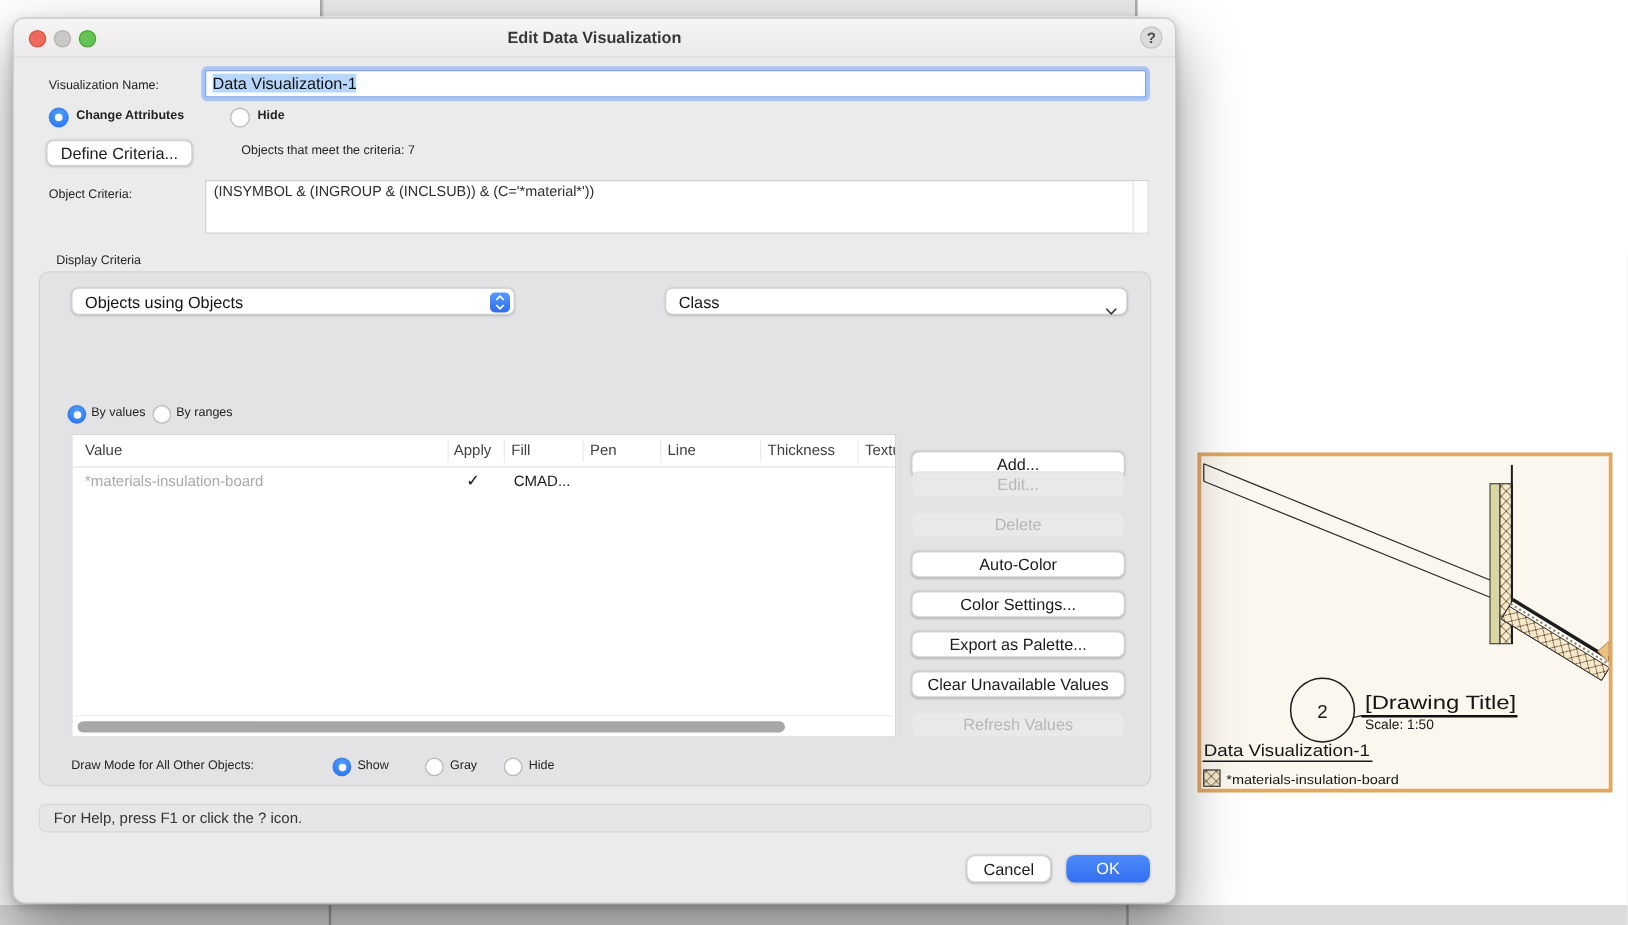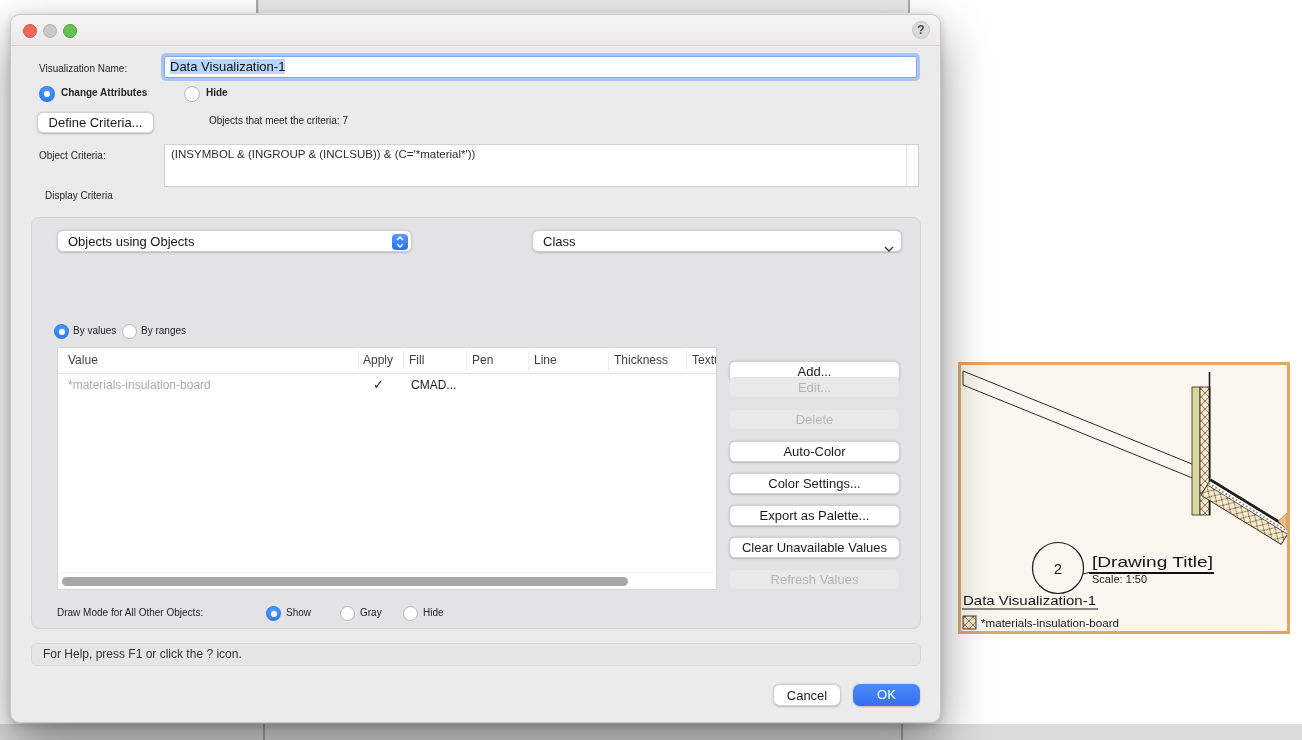--- a/index.html
+++ b/index.html
@@ -136,41 +136,42 @@
     <rect x="2" y="251" width="13" height="13" fill="url(#xh)" stroke="#2b2b2b" stroke-width="0.9"></rect>
     <text x="20" y="262" font-size="10.5" textLength="138" lengthAdjust="spacingAndGlyphs">*materials-insulation-board</text>
   </svg>
 </div>
 
 <div class="dialog">
   <div class="titlebar">
     <span class="tl red"></span>
     <span class="tl gray"></span>
     <span class="tl green"></span>
+    <div class="dlg-title">Edit Data Visualization</div>
     <div class="helpbtn"><span>?</span></div>
   </div>
 
   <div class="lbl" style="left:28px;top:48px;">Visualization Name:</div>
   <div class="namefield"><span class="sel">Data Visualization-1</span></div>
 
   <span class="radio on" style="left:28px;top:71px;"></span>
   <div class="lbl b" style="left:50px;top:72px;">Change Attributes</div>
   <span class="radio" style="left:173px;top:71px;"></span>
   <div class="lbl b" style="left:195px;top:72px;">Hide</div>
 
   <div class="btn" style="left:26px;top:97px;width:117px;height:21px;line-height:20px;">Define Criteria...</div>
-  <div class="lbl" style="left:182px;top:100px;margin-left:16px;">Objects that meet the criteria: 7</div>
+  <div class="lbl" style="left:182px;top:100px;">Objects that meet the criteria: 7</div>
 
   <div class="lbl" style="left:28px;top:135px;">Object Criteria:</div>
   <div class="criteriabox">
     <span>(INSYMBOL &amp; (INGROUP &amp; (INCLSUB)) &amp; (C='*material*'))</span>
     <div class="criteriagutter"></div>
   </div>
 
-  <div class="lbl" style="left:34px;top:175px;">Display Criteria</div>
+  <div class="lbl" style="left:34px;top:188px;">Display Criteria</div>
   <div class="group">
 
     <div class="popup" style="left:25px;top:12px;width:355px;">
       <span>Objects using Objects</span>
       <span class="stepper">
         <svg width="10" height="12" style="position:absolute;left:3px;top:2px;">
           <path d="M2 4 L5 1 L8 4" stroke="#fff" stroke-width="1.4" fill="none"></path>
           <path d="M2 8 L5 11 L8 8" stroke="#fff" stroke-width="1.4" fill="none"></path>
         </svg>
       </span>

